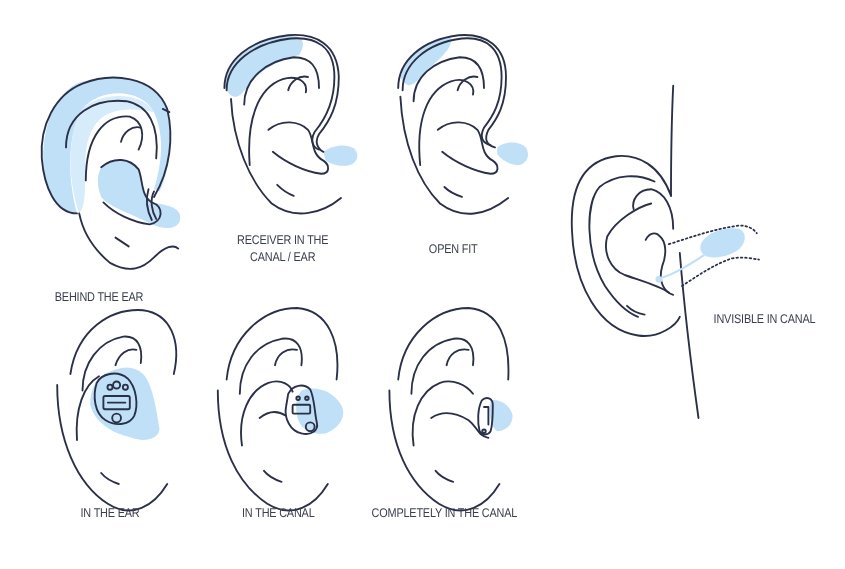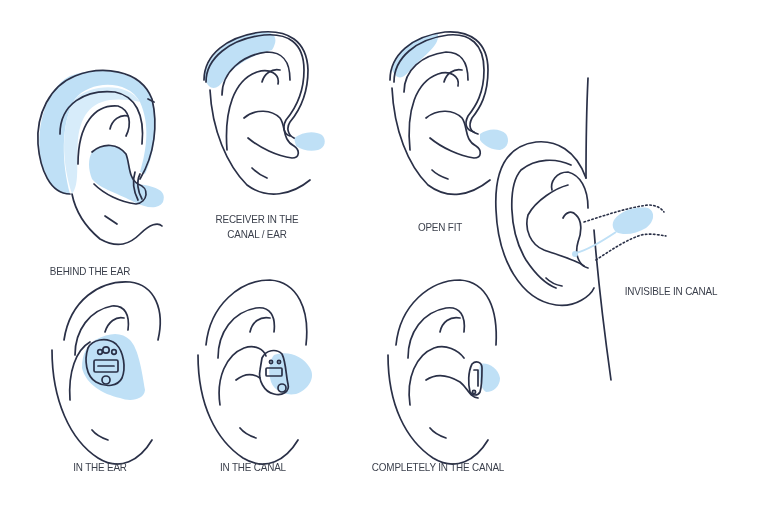--- a/index.html
+++ b/index.html
@@ -53,37 +53,37 @@
     <path class="ln" d="M40,95 C40,72 60,55 85,52 C100,52 108,60 108,80"></path>
     <path class="ln" d="M45,150 C42,110 52,80 75,72 C88,68 98,74 96,84"></path>
     <path class="ln" d="M80,82 C82,74 90,68 98,70"></path>
     <path class="ln" d="M62,118 C74,108 90,110 98,118 C104,126 100,140 112,146 C118,150 118,158 110,158 C95,156 78,148 66,138"></path>
     <path class="ln" d="M70,168 C74,172 80,176 85,178"></path>
   </svg>
   <div class="label" style="left:10px;top:212px;width:130px;">RECEIVER IN THE</div>
   <div class="label" style="left:10px;top:227px;width:130px;">CANAL / EAR</div>
 </div>
 
-<div class="fig" style="left:370px;top:0;width:160px;height:250px;">
+<div class="fig" style="left:342px;top:0;width:160px;height:250px;">
   <svg width="160" height="250">
     <path class="bl" d="M22,70 C28,48 45,36 68,34 C70,45 55,55 42,68 C34,78 28,82 22,70 Z"></path>
     <path class="bl" d="M110,134 C118,128 130,128 136,134 C140,140 138,148 130,150 C122,150 114,146 110,140 Z"></path>
     <path class="ln" d="M20,80 C20,55 42,36 75,32 C100,30 118,42 118,70 C118,95 110,108 102,118 C98,126 100,132 108,134"></path>
     <path class="ln" d="M24,82 C24,58 46,39 78,35 C100,33 114,44 114,70 C114,93 106,106 98,116 C94,124 96,130 104,132"></path>
     <path class="ln" d="M22,88 C24,130 38,165 58,185 C78,200 100,196 120,180"></path>
     <path class="ln" d="M34,92 C34,70 52,55 76,52 C90,52 98,60 98,80"></path>
     <path class="ln" d="M40,150 C36,110 46,82 68,74 C80,70 90,76 88,86"></path>
     <path class="ln" d="M74,82 C76,74 84,68 92,70"></path>
     <path class="ln" d="M56,118 C68,108 84,110 92,118 C98,126 94,140 106,146 C112,150 112,158 104,158 C90,156 72,148 60,138"></path>
     <path class="ln" d="M62,170 C66,174 72,177 78,179"></path>
   </svg>
   <div class="label" style="left:20px;top:220px;width:100px;">OPEN FIT</div>
 </div>
 
-<div class="fig" style="left:476px;top:60px;width:268px;height:330px;">
+<div class="fig" style="left:500px;top:60px;width:268px;height:330px;">
   <svg width="268" height="330">
 
     <path class="ln" d="M112,18 C110,60 110,90 110,118"></path>
     <path class="ln" d="M118,170 C122,220 128,270 135,320"></path>
 
     <path class="ln" d="M110,118 C100,90 80,80 60,82 C30,86 18,110 20,150 C22,200 45,240 80,245 C100,248 115,235 118,228"></path>
     <path class="ln" d="M95,105 C80,98 60,98 45,110 C32,125 32,170 50,200 C62,218 72,225 80,228"></path>
     <path class="ln" d="M112,148 C112,128 104,115 92,112 C80,112 74,122 76,130"></path>
     <path class="ln" d="M92,125 C80,128 60,140 52,155 C48,170 55,185 68,190 C82,195 100,200 108,206"></path>
     <path class="ln" d="M87,158 C90,152 96,150 100,155 C106,160 106,172 102,182 C98,196 104,206 112,208"></path>
@@ -133,21 +133,21 @@
     <path class="ln" d="M84,98 C88,90 98,88 104,94 C108,102 108,116 110,124 C112,132 104,136 96,134 C86,132 80,120 82,110 Z"></path>
     <circle class="ln" cx="93" cy="102" r="1.6"></circle>
     <circle class="ln" cx="101" cy="102" r="1.6"></circle>
     <rect class="ln" x="88" y="108" width="16" height="8" rx="1"></rect>
     <circle class="ln" cx="104" cy="128" r="4"></circle>
     <path class="ln" d="M62,168 C66,173 72,176 78,178"></path>
   </svg>
   <div class="label" style="left:20px;top:200px;width:110px;">IN THE CANAL</div>
 </div>
 
-<div class="fig" style="left:368px;top:260px;width:160px;height:230px;">
+<div class="fig" style="left:334px;top:260px;width:160px;height:230px;">
   <svg width="160" height="230">
     <path class="bl" d="M112,104 C120,102 130,108 132,118 C132,126 126,132 118,132 C112,128 110,116 112,104 Z"></path>
     <path class="ln" d="M28,85 C32,45 62,20 92,20 C120,22 130,50 128,85"></path>
     <path class="ln" d="M20,95 C20,145 38,180 65,198 C88,212 108,200 120,180"></path>
     <path class="ln" d="M40,98 C40,72 55,52 78,48 C92,46 98,56 96,72"></path>
     <path class="ln" d="M72,72 C74,62 82,56 92,58"></path>
     <path class="ln" d="M42,145 C38,118 48,95 66,88 C78,84 90,90 96,98"></path>
     <path class="ln" d="M58,120 C70,112 82,116 92,122 C100,128 100,136 110,138"></path>
 
     <path class="ln" d="M104,104 C108,100 114,102 114,108 C114,118 114,126 112,132 C110,136 104,136 102,132 C100,124 100,112 104,104 Z"></path>

